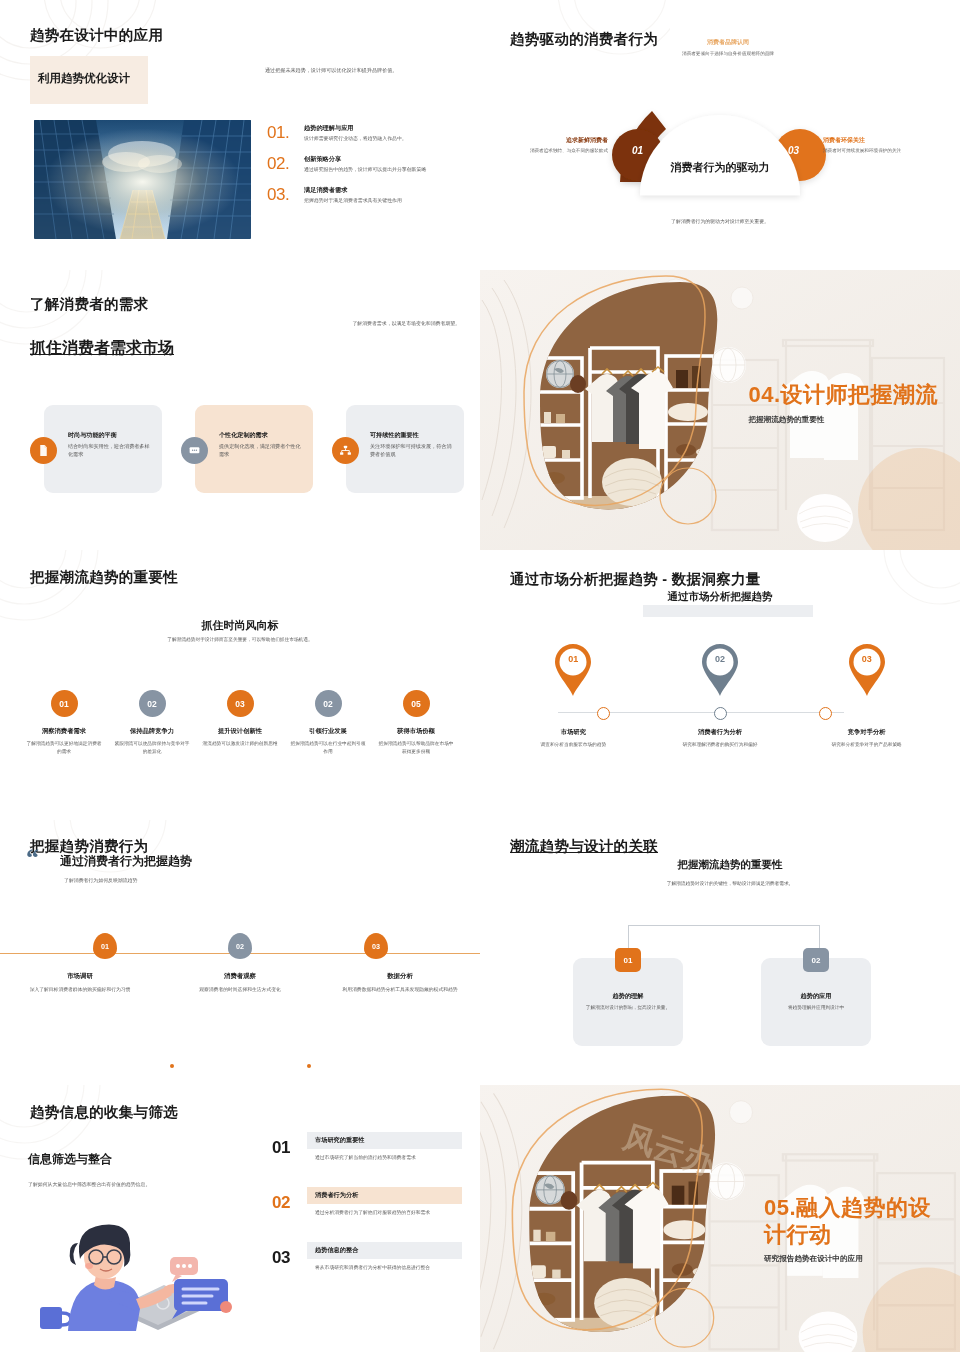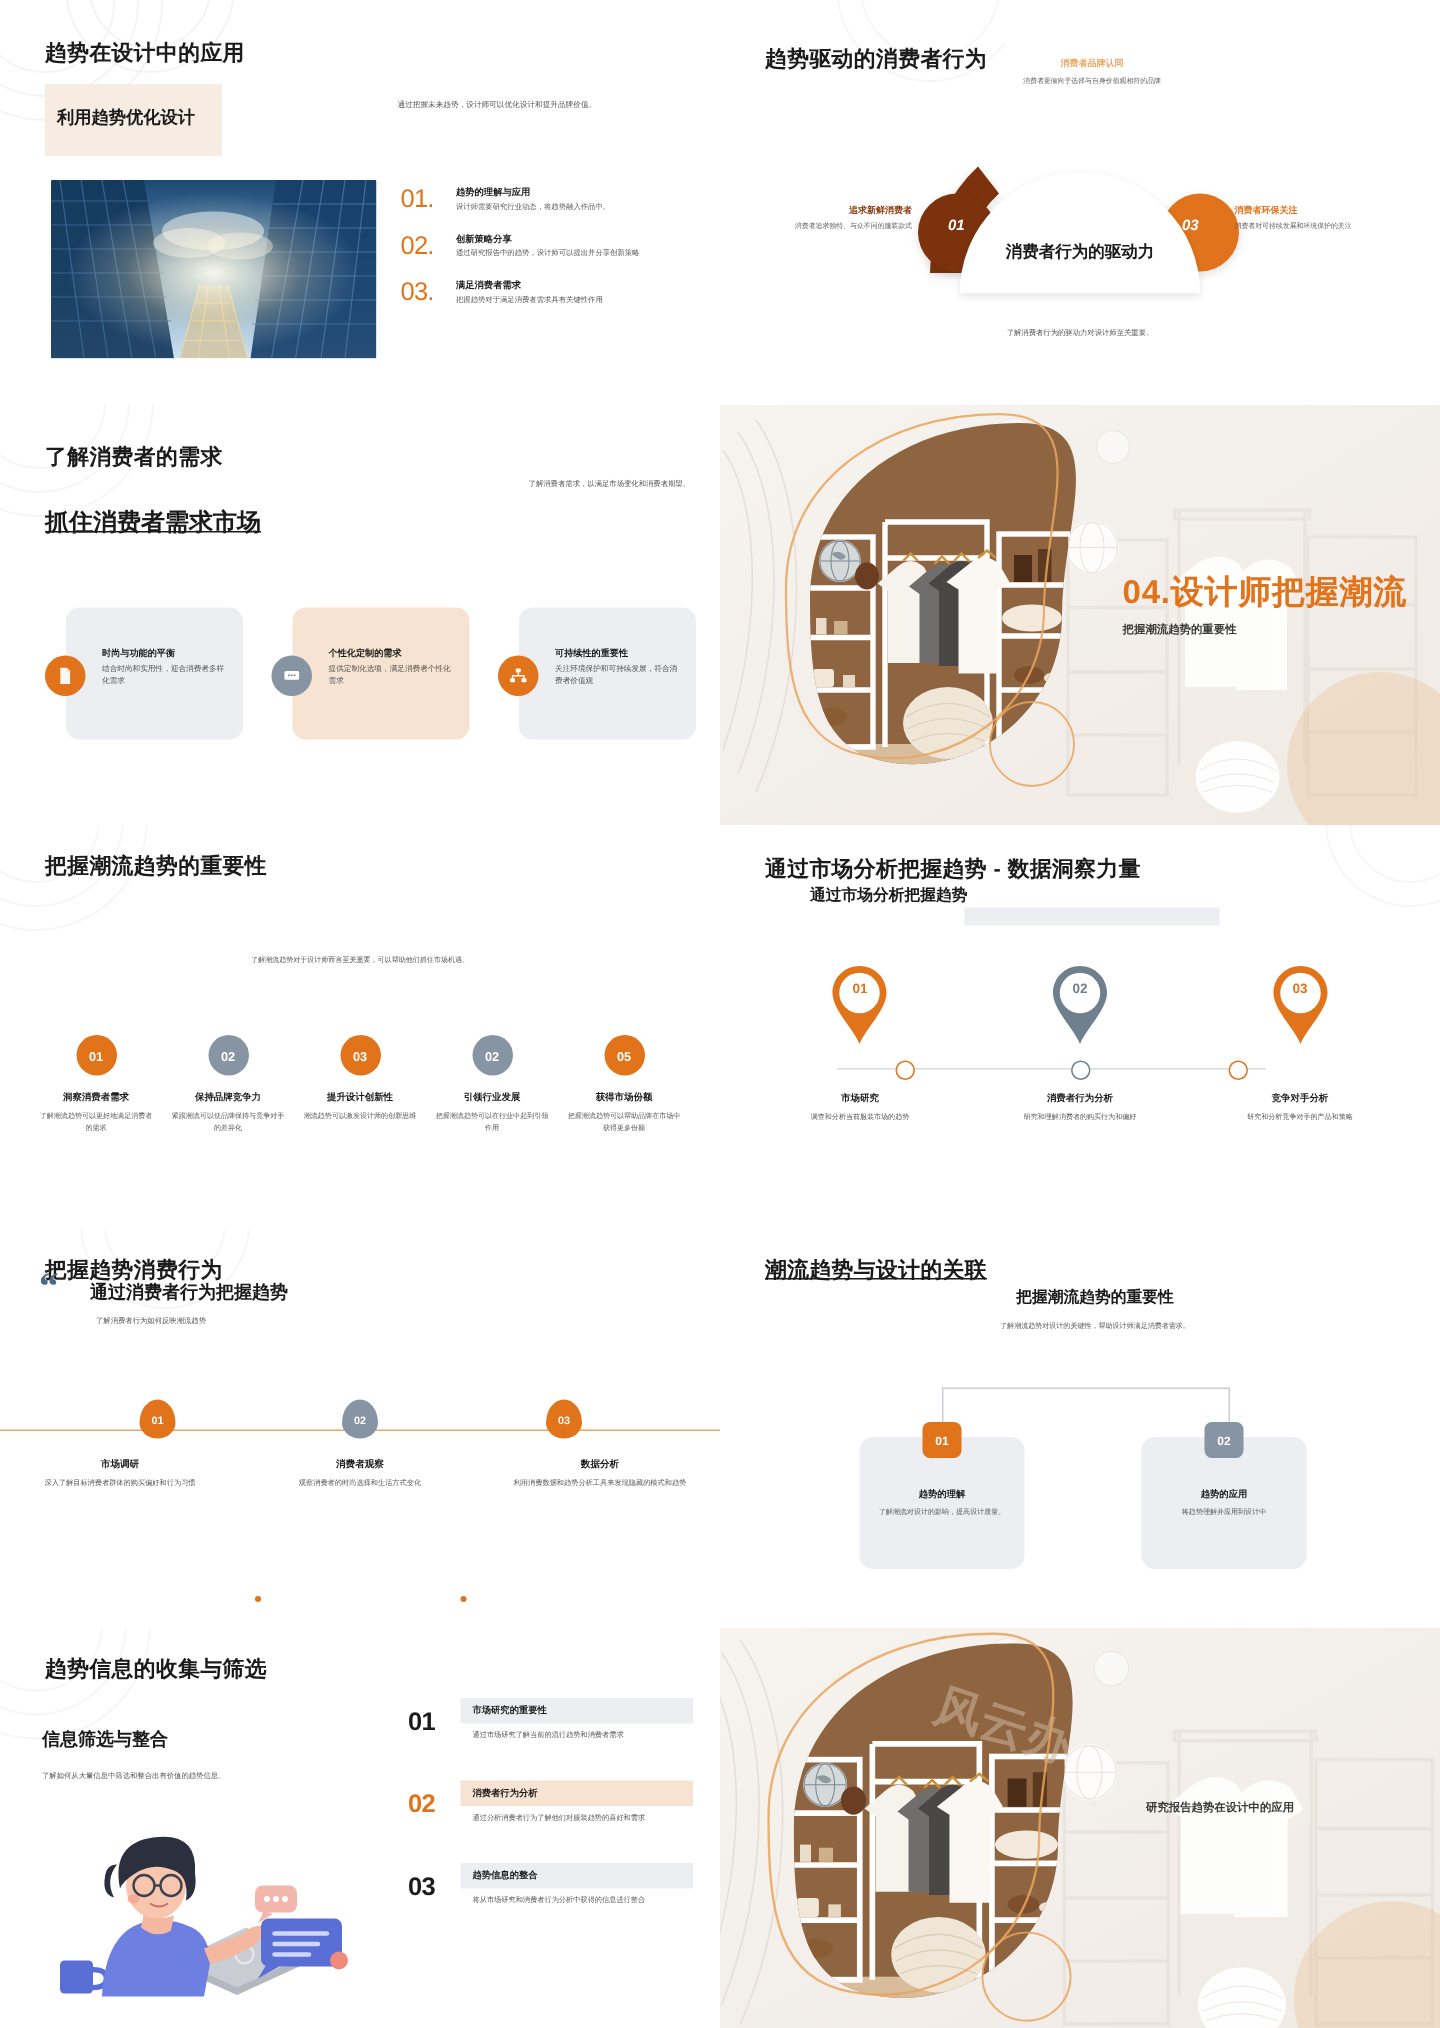--- a/index.html
+++ b/index.html
@@ -66,21 +66,21 @@
   
   .s5 .ch{position:absolute;left:0;top:68px;width:480px;text-align:center;font-size:11px;font-weight:700;color:#1b1b1b;}
   .s5 .cs{position:absolute;left:110px;top:86px;width:260px;text-align:center;font-size:4.7px;color:#555;}
   .s5 .steps{position:absolute;left:20px;top:140px;width:440px;display:flex;}
   .s5 .step{width:88px;text-align:center;}
   .s5 .bub{width:27px;height:27px;border-radius:50%;margin:0 auto 10px;display:flex;align-items:center;justify-content:center;color:#fff;font-size:8.5px;font-weight:700;}
   .s5 .sh{font-size:6.3px;font-weight:700;color:#1b1b1b;margin-bottom:4px;}
   .s5 .sb{font-size:4.7px;line-height:1.6;color:#585858;padding:0 6px;}
 
   
-  .s6 .ch{position:absolute;left:60px;top:40px;width:360px;font-size:10.5px;font-weight:700;color:#1b1b1b;}
+  .s6 .ch{position:absolute;left:60px;top:40px;width:360px;text-align:center;font-size:10.5px;font-weight:700;color:#1b1b1b;}
   .s6 .greybar{position:absolute;left:163px;top:55px;width:170px;height:12px;background:#eceef1;}
   .s6 .pins{position:absolute;left:20px;top:92px;width:440px;display:flex;justify-content:space-around;}
   .s6 .pin{width:125px;text-align:center;position:relative;}
   .s6 .pinsvg{width:42px;height:56px;margin:0 auto;display:block;}
   .s6 .pinnum{position:absolute;left:0;right:0;top:12px;font-size:9px;color:#fff;font-weight:600;}
   .s6 .line{position:absolute;left:78px;top:162px;width:286px;height:1px;background:#d8dce0;}
   .s6 .dot{position:absolute;top:157px;width:11px;height:11px;border-radius:50%;background:#fff;}
   .s6 .labels{position:absolute;left:20px;top:178px;width:440px;display:flex;justify-content:space-around;}
   .s6 .lb{width:125px;text-align:center;}
   .s6 .lh{font-size:6.3px;font-weight:700;color:#1b1b1b;margin-bottom:4px;}
@@ -469,20 +469,21 @@
     <div class="arcs">
       <svg viewBox="0 0 200 150">
           <g fill="none" stroke="#efece9" stroke-width="1.2">
         <circle cx="34" cy="14" r="42"></circle>
             <circle cx="34" cy="14" r="58"></circle>
             <circle cx="34" cy="14" r="74"></circle>
           </g>
         </svg>
     </div>
     <div class="sl-title" style="left:30px;top:18px;">把握潮流趋势的重要性</div>
+    <div class="ch">抓住时尚风向标</div>
     <div class="cs">了解潮流趋势对于设计师而言至关重要，可以帮助他们抓住市场机遇。</div>
     <div class="steps">
       <div class="step">
         <div class="bub" style="background:#E1731B;">01</div>
         <div class="sh">洞察消费者需求</div>
         <div class="sb">了解潮流趋势可以更好地满足消费者的需求</div>
       </div>
       <div class="step">
         <div class="bub" style="background:#8794A3;">02</div>
         <div class="sh">保持品牌竞争力</div>
@@ -816,17 +817,18 @@
         <path d="M46,88 q8,40 4,86 q-6,2 -10,-2 q2,-44 6,-84z" fill="#c8610f" opacity=".85"></path>
         <g fill="#cbb49c" opacity=".55" font-family="'Liberation Sans',sans-serif" font-size="30" font-weight="700">
           <text x="146" y="58" transform="rotate(18 146 58)">风云办公</text>
         </g>
       </g>
       <path d="M42,120 C42,46 110,4 184,4 C248,4 214,72 214,134 C214,200 154,242 96,232 C48,224 42,182 42,120 Z" fill="none" stroke="#e9a55e" stroke-width="1.5" opacity=".85"></path>
       <circle cx="438" cy="236" r="62" fill="#e9a55e" opacity=".22"></circle>
       <circle cx="206" cy="222" r="28" fill="none" stroke="#e9a55e" stroke-width="1.2" opacity=".85"></circle>
     </svg>
     <div class="ht">
+      <div class="big">05.融入趋势的设计行动</div>
       <div class="small">研究报告趋势在设计中的应用</div>
     </div>
   </div>
 
 </div>
 
 </body></html>

